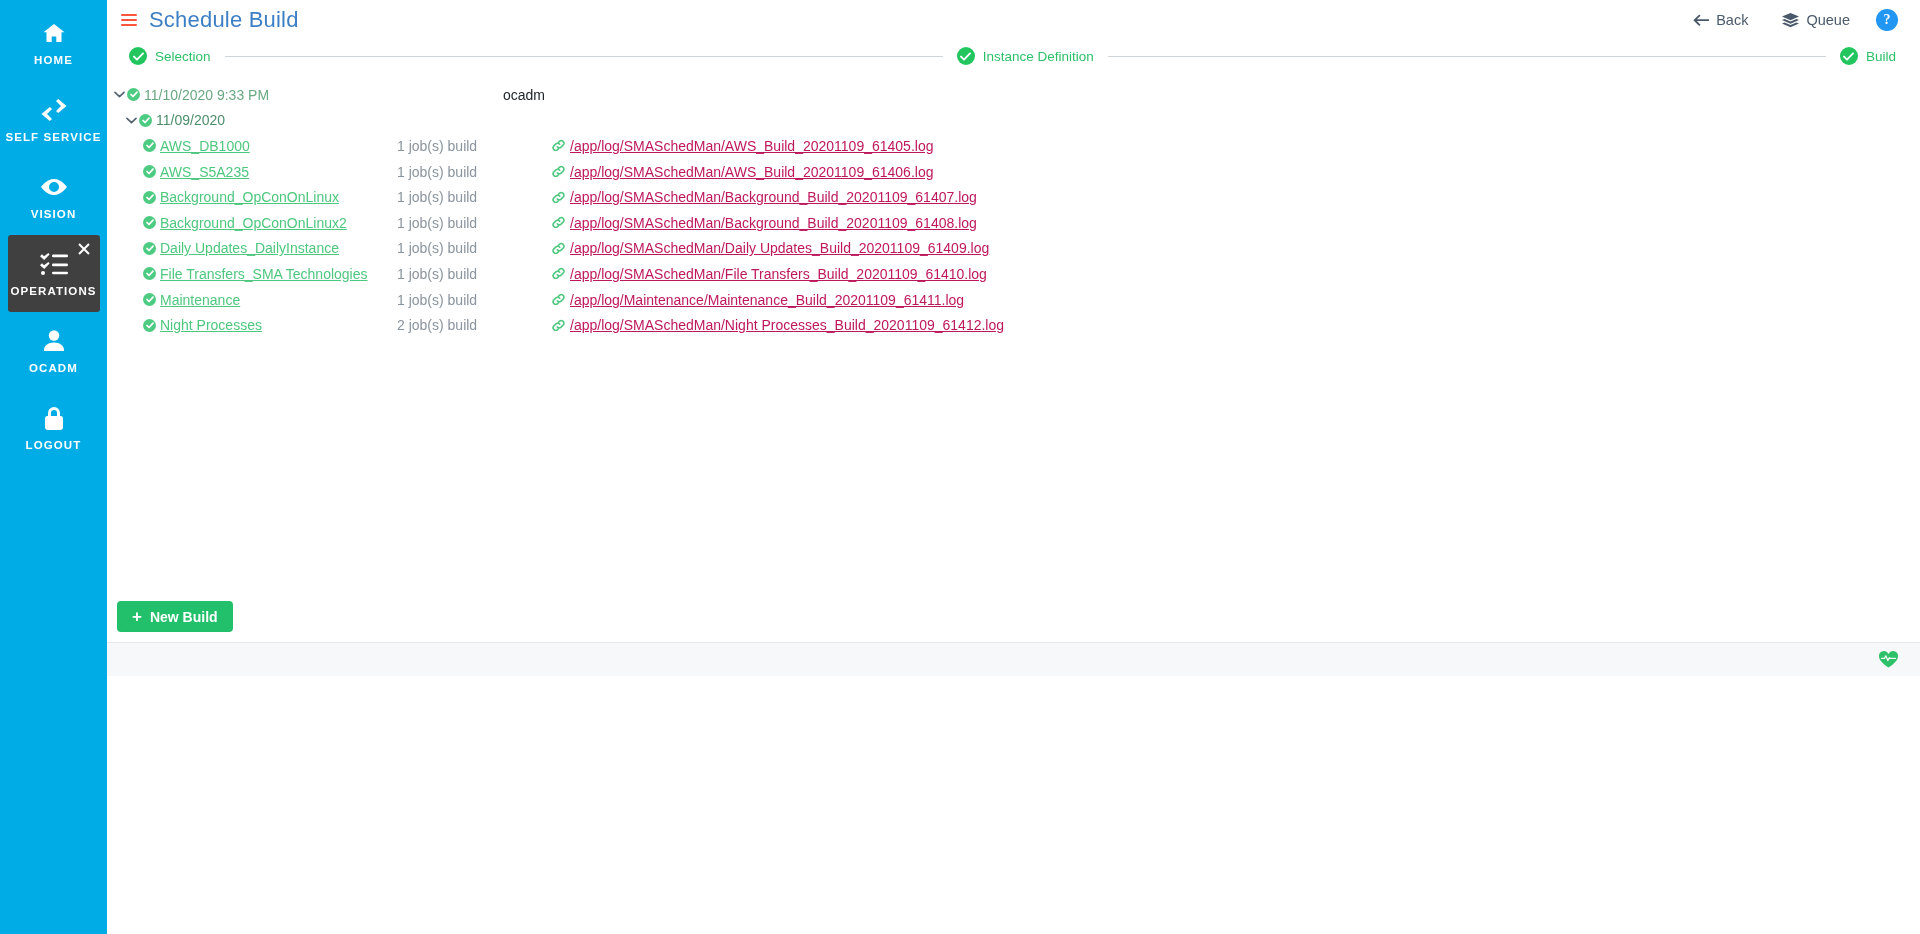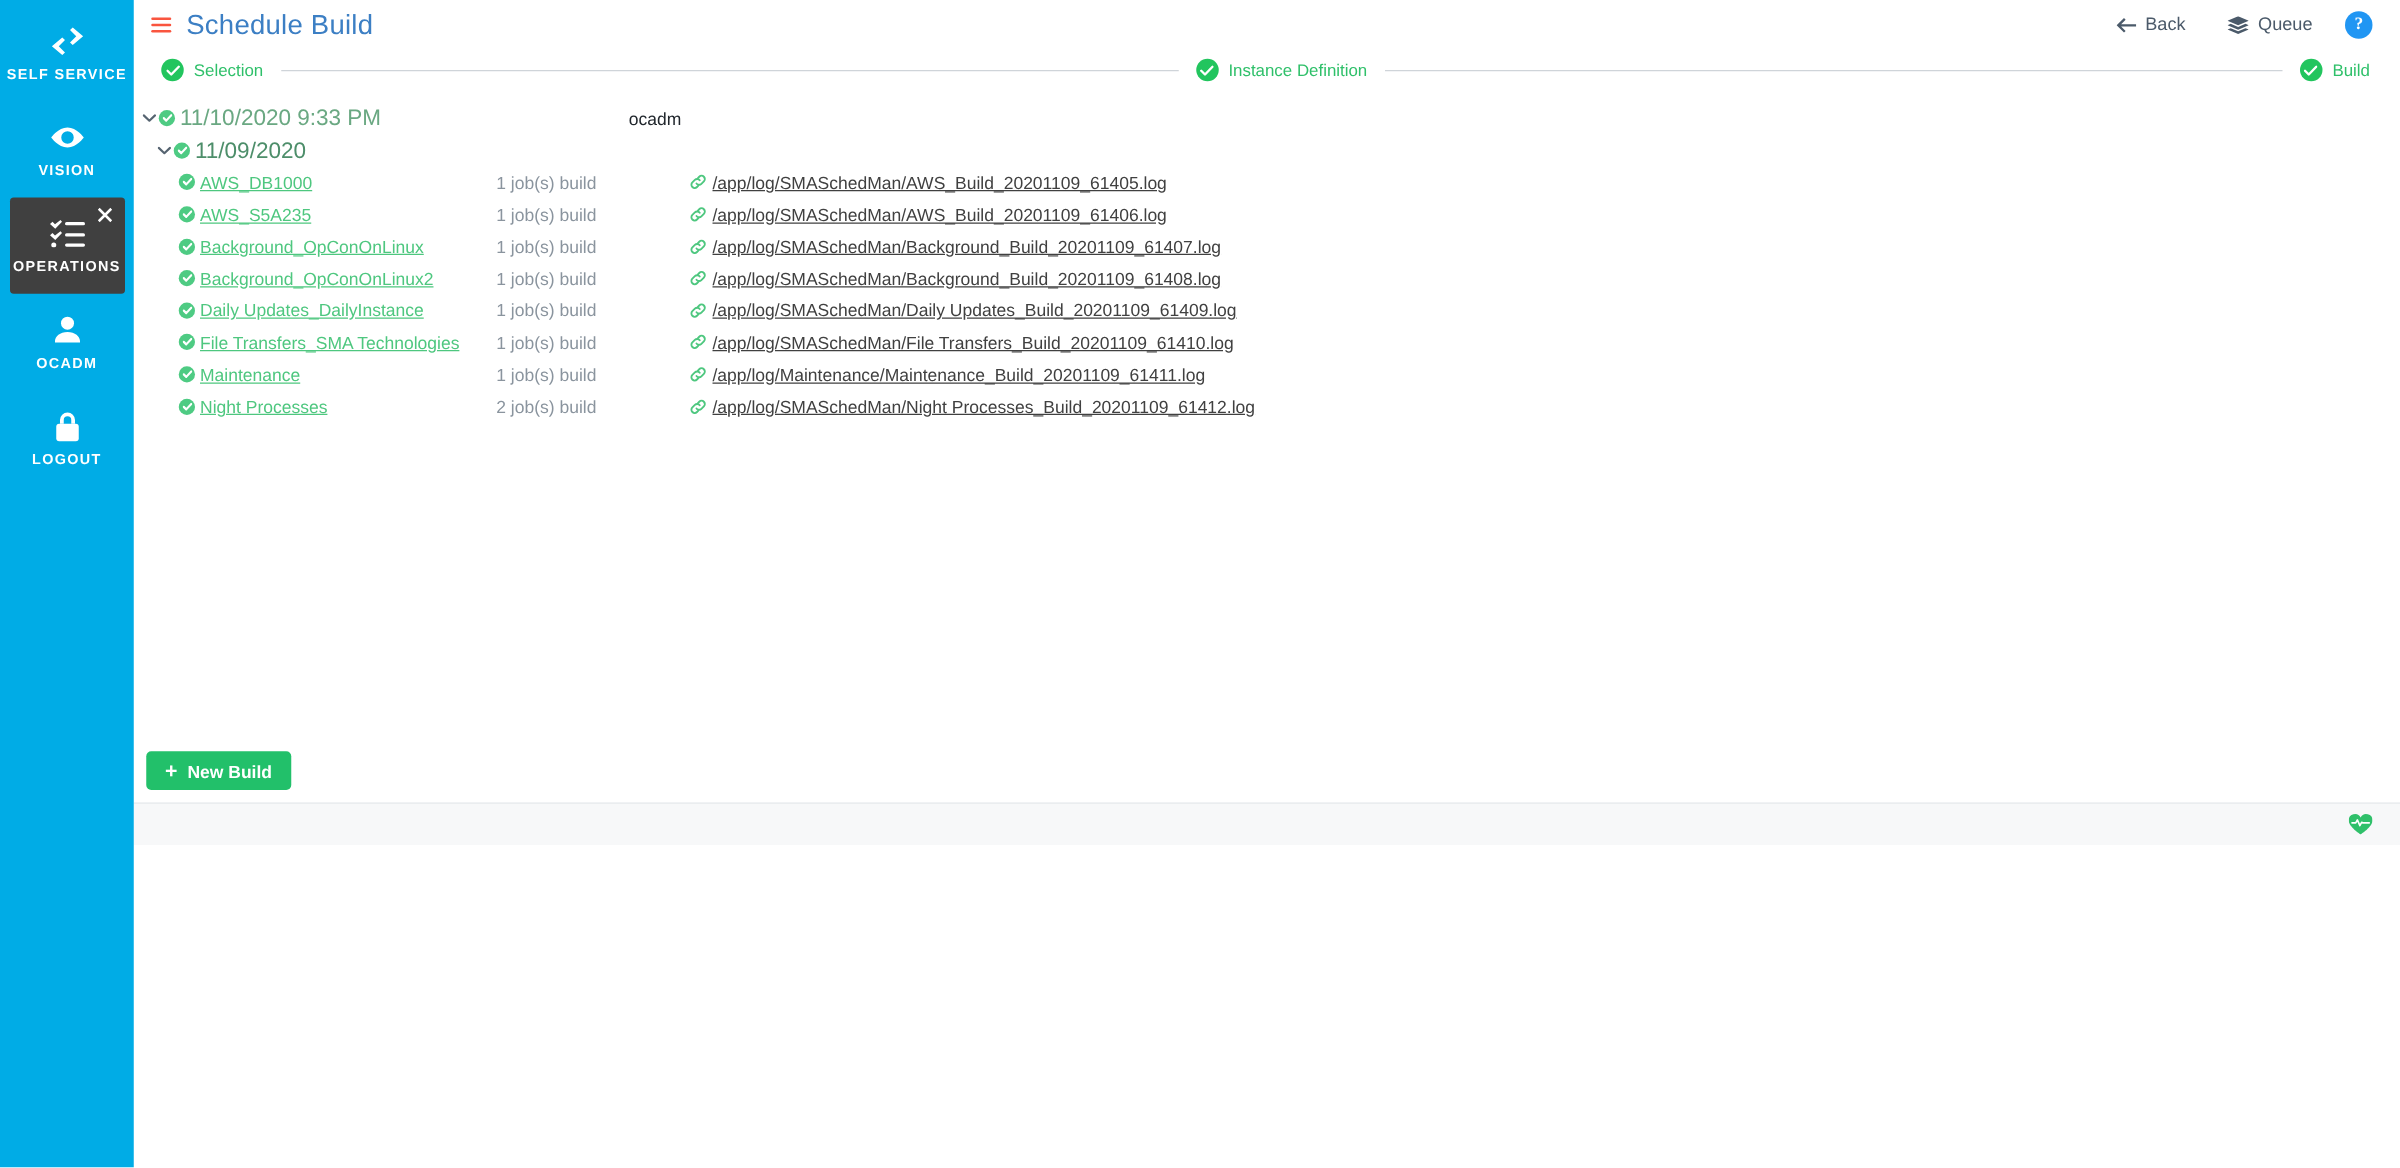--- a/index.html
+++ b/index.html
@@ -154,33 +154,33 @@
     flex: 0 0 13px;
     margin-right: 4px;
   }
   .mini-check svg { display: block; stroke: #ffffff; }
 
   .col-name { display: flex; align-items: center; }
   .lvl0 .col-name { padding-left: 4px; }
   .lvl1 .col-name { padding-left: 16px; }
   .lvl2 .col-name { padding-left: 36px; }
 
-  .date-text { color: #6aa882; font-size: 18px; }
+  .date-text { color: #6aa882; font-size: 14px; }
   .date-text.dark { color: #4d8e6a; }
   .owner-text { color: #20262c; font-size: 14px; }
 
   .name-link {
     color: #4ec77f;
     text-decoration: underline;
     cursor: pointer;
     font-size: 14px;
   }
   .jobs-text { color: #8a949e; font-size: 14px; }
   .log-link {
-    color: #404040;
+    color: #be185d;
     text-decoration: underline;
     cursor: pointer;
     font-size: 14px;
   }
   .link-icon { display: inline-flex; align-items: center; margin-right: 5px; }
   .link-icon svg { display: block; stroke: #4ec77f; }
 
   
   .c-name  { width: 290px; display: flex; align-items: center; flex: 0 0 290px; }
   .c-jobs  { width: 155px; flex: 0 0 155px; }
@@ -221,20 +221,28 @@
   .health-icon { display: flex; align-items: center; cursor: pointer; }
   .health-icon svg { display: block; fill: #2fc06a; }
 </style>
 </head>
 <body>
 
 <div class="app">
 
   <nav class="sidebar">
 
+    <div class="nav-item">
+      <span class="nav-icon">
+        <svg width="26" height="24" viewBox="0 0 24 24">
+            <path d="M12 3 1.5 11.2h3V21h5.2v-5.6h4.6V21h5.2v-9.8h3z"></path>
+          </svg>
+      </span>
+      <span class="nav-label">HOME</span>
+    </div>
 
     <div class="nav-item">
       <span class="nav-icon">
         <svg width="28" height="24" viewBox="0 0 28 24">
           <path d="M3 8h18l-5-5 2.2-2 8.3 7-8.3 7L16 13l5-5H3z"></path>
           <path d="M25 16H7l5 5-2.2 2L1.5 16l8.3-7L12 11l-5 5h18z"></path>
         </svg>
       </span>
       <span class="nav-label">SELF SERVICE</span>
     </div>

